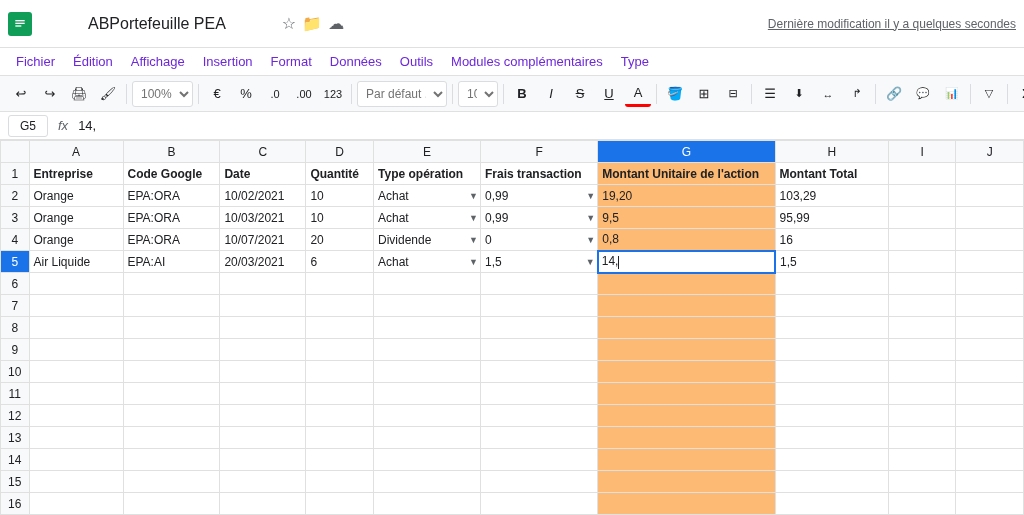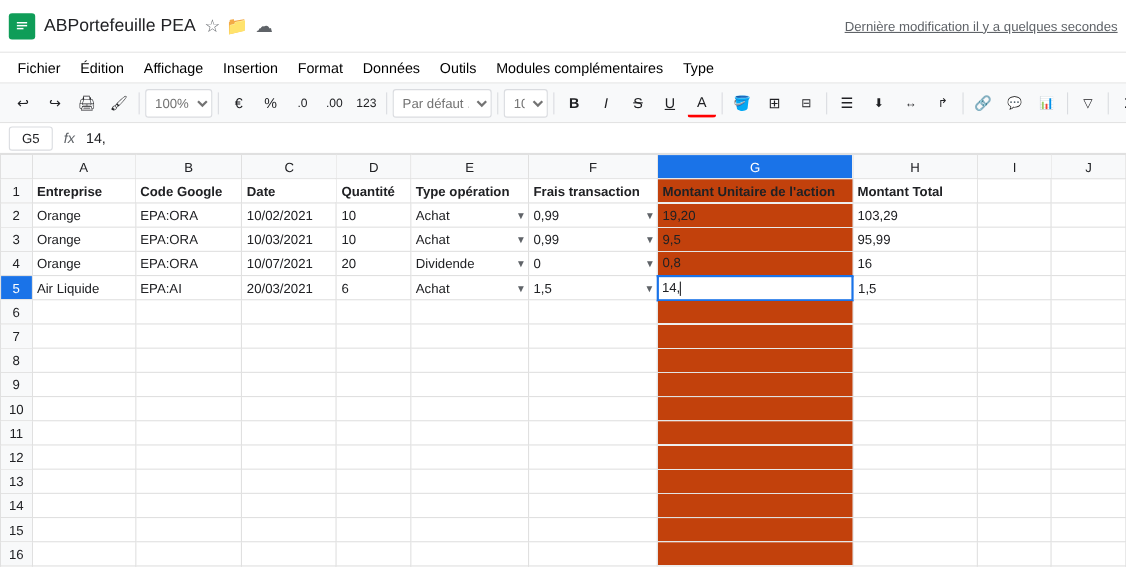--- a/index.html
+++ b/index.html
@@ -1,38 +1,38 @@
 <!DOCTYPE html>
 <html><head>
   <meta charset="utf-8">
   <style>
     * { box-sizing: border-box; margin: 0; padding: 0; }
     body { font-family: Arial, sans-serif; font-size: 13px; background: #f8f9fa; color: #202124; overflow: hidden; }
 
     
     #titlebar {
       display: flex; align-items: center; background: #fff; padding: 4px 8px;
-      border-bottom: 1px solid #e0e0e0; height: 48px;
+      border-bottom: 1px solid #e0e0e0; height: 48px; gap: 48px;
     }
     #titlebar .app-icon {
       width: 24px; height: 24px; background: #0f9d58; border-radius: 3px;
       display: flex; align-items: center; justify-content: center; margin-right: 8px; flex-shrink: 0;
     }
     #titlebar .app-icon svg { width: 16px; height: 16px; }
     #titlebar .doc-title { font-size: 16px; font-weight: 500; color: #202124; margin-right: 8px; }
     #titlebar .title-icons { display: flex; gap: 6px; color: #5f6368; font-size: 16px; }
     #titlebar .last-modified { margin-left: auto; font-size: 12px; color: #5f6368; text-decoration: underline; cursor: pointer; }
 
     
     #menubar {
       display: flex; align-items: center; background: #fff; padding: 2px 8px;
       border-bottom: 1px solid #e0e0e0; height: 28px; gap: 2px;
     }
     #menubar .menu-item {
-      padding: 3px 8px; font-size: 13px; color: #000000; cursor: pointer; border-radius: 3px;
+      padding: 3px 8px; font-size: 13px; color: #6d28d9; cursor: pointer; border-radius: 3px;
     }
 
     
     #toolbar {
       display: flex; align-items: center; background: #f8f9fa; padding: 3px 8px;
       border-bottom: 1px solid #e0e0e0; height: 36px; gap: 3px; flex-wrap: nowrap;
     }
     .tb-btn {
       display: flex; align-items: center; justify-content: center;
       width: 26px; height: 26px; border-radius: 3px; cursor: pointer; color: #202124; font-size: 13px;
@@ -84,21 +84,21 @@
 
     td.cell {
       border: 1px solid #e0e0e0; padding: 0 4px; height: 22px; font-size: 12px;
       color: #202124; white-space: nowrap; overflow: hidden; text-overflow: ellipsis;
       position: relative;
     }
     td.cell.header-row { font-weight: 700; background: #fff; }
     td.cell.active {
       border: 2px solid #1a73e8; padding: 0 3px;
     }
-    td.cell.selected-col { background: #c2410c; }
+    td.cell.selected-col { background: #fdba74; }
 
     .dropdown-arrow {
       position: absolute; right: 2px; top: 50%; transform: translateY(-50%);
       font-size: 9px; color: #5f6368;
     }
 
     
     .col-A { width: 100px; }
     .col-B { width: 100px; }
     .col-C { width: 90px; }

